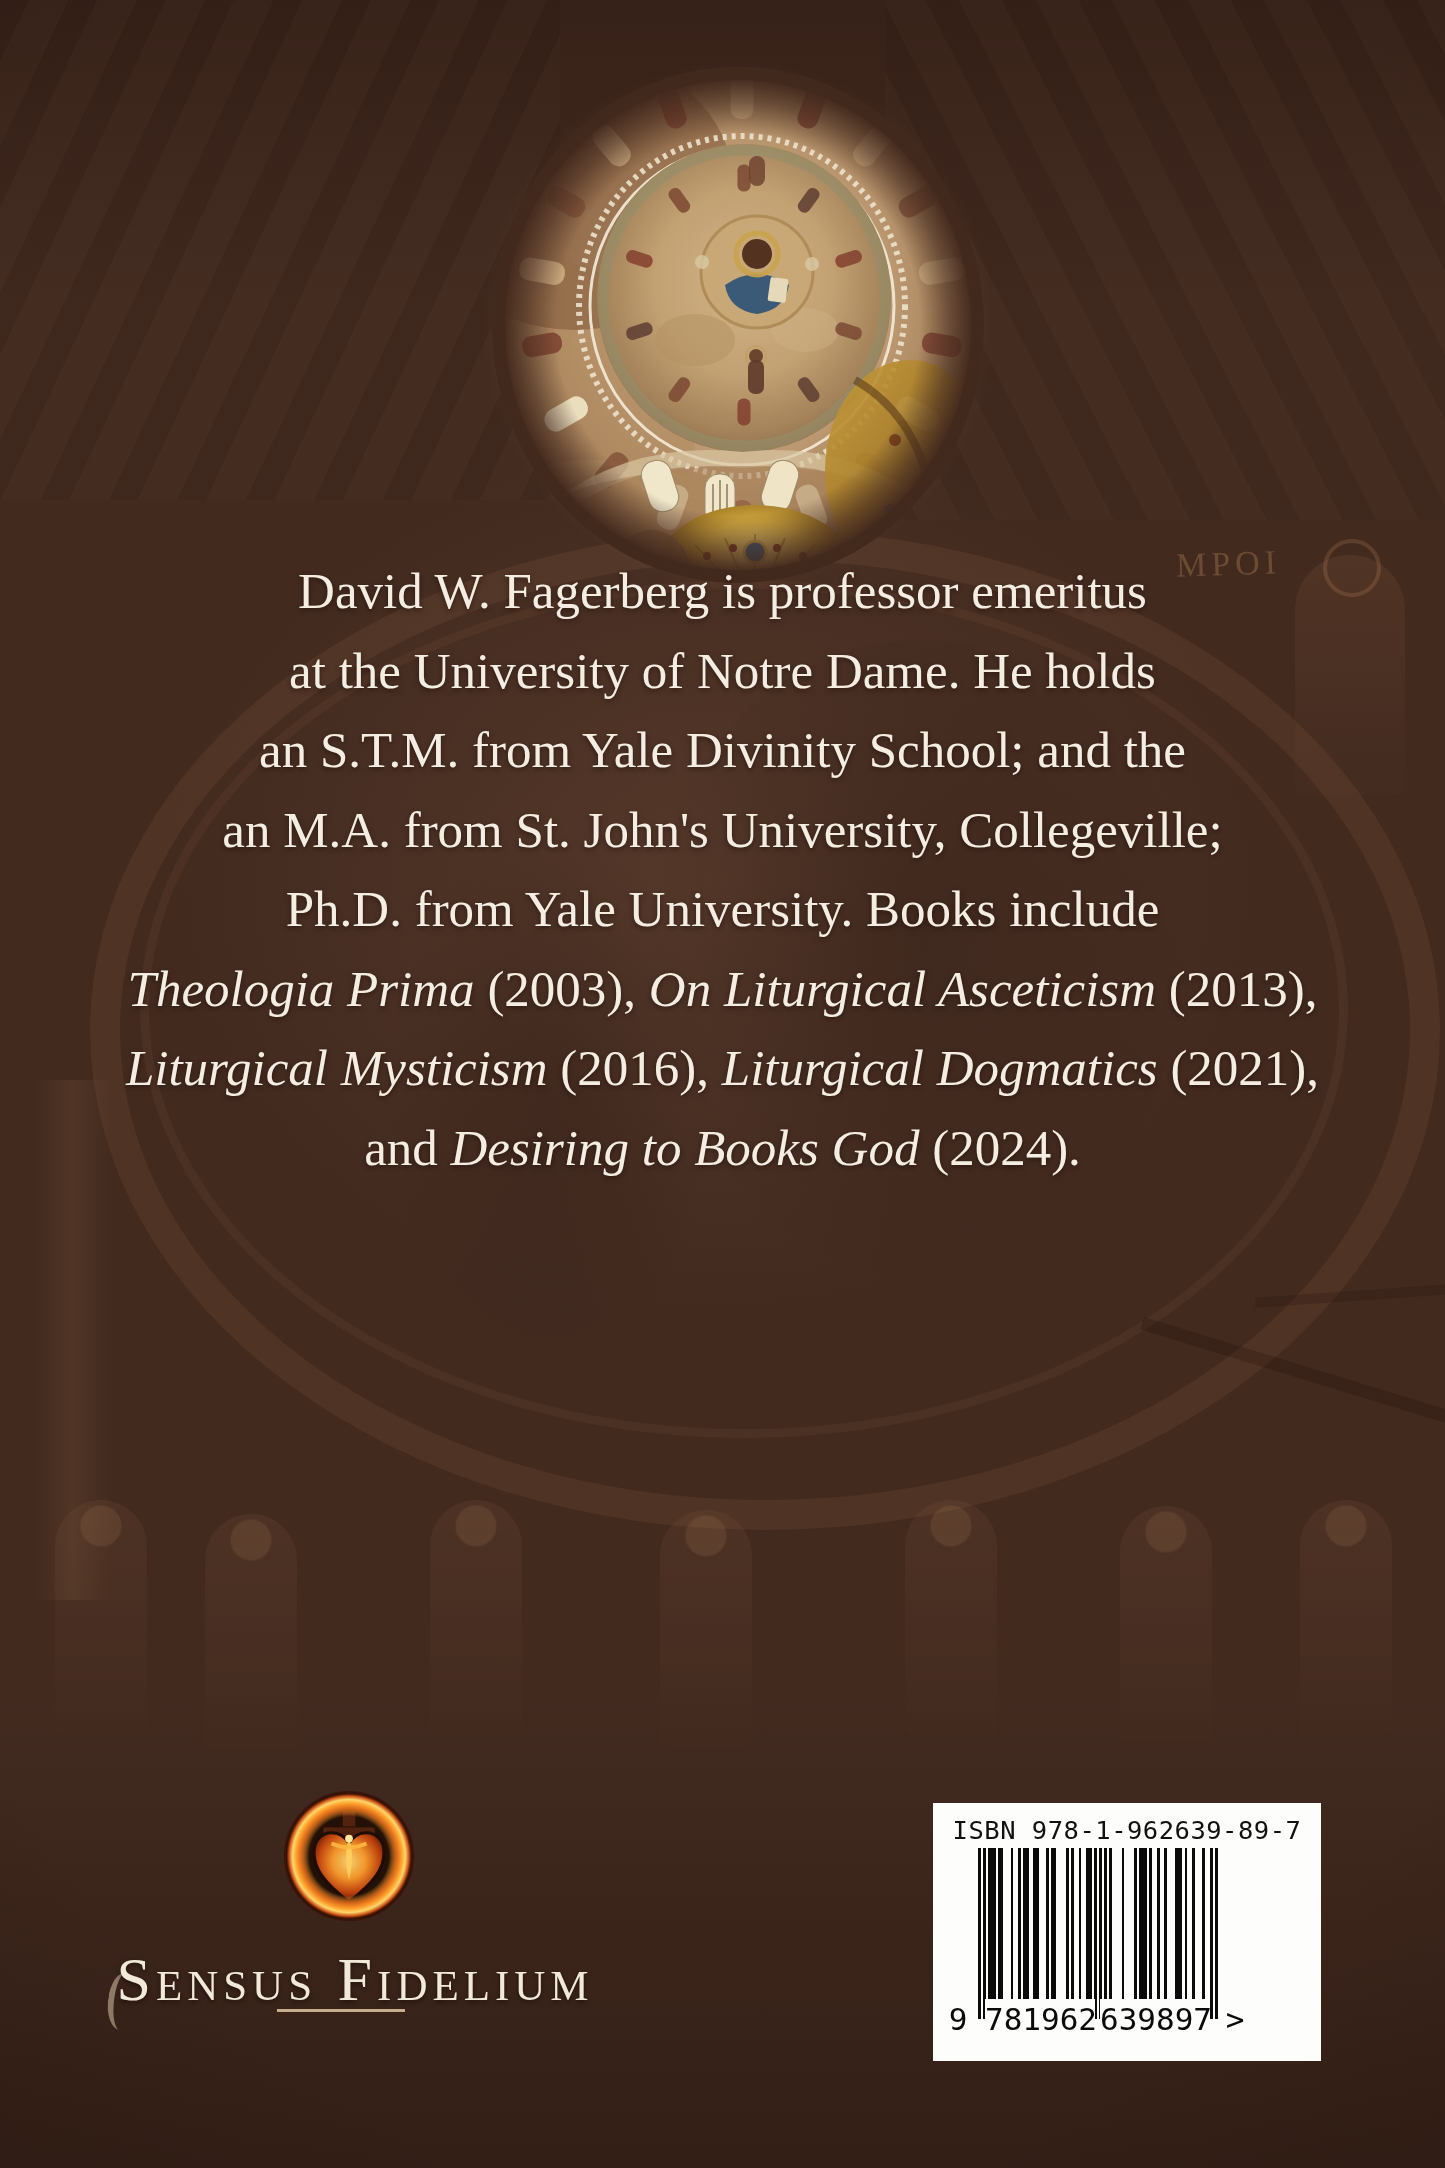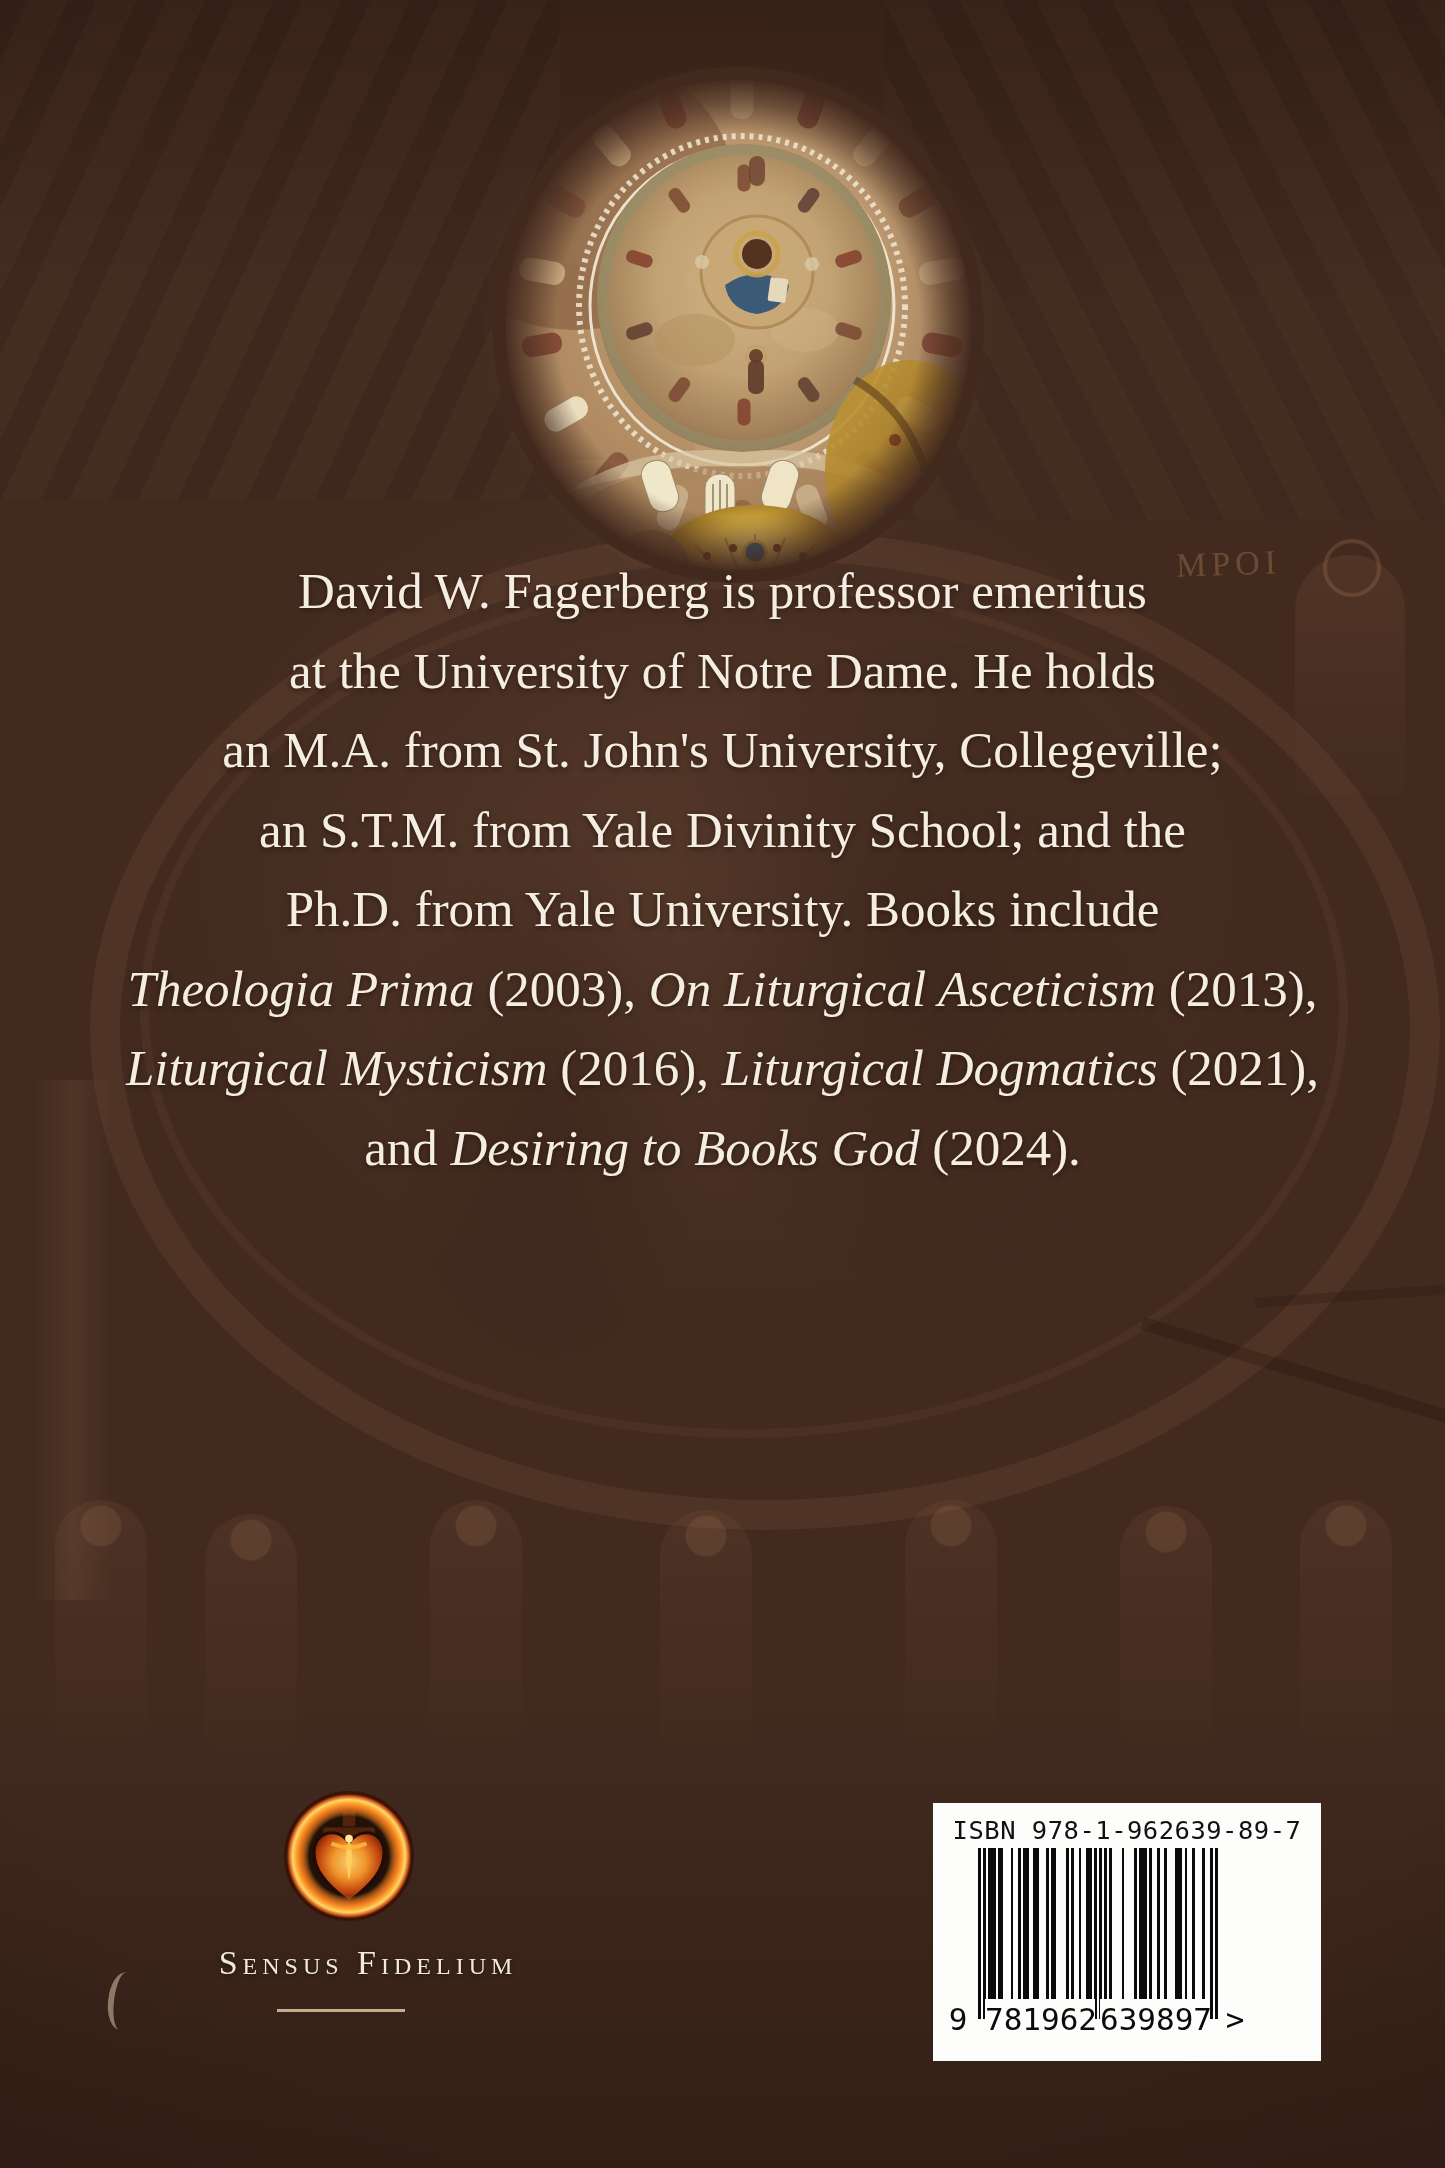--- a/index.html
+++ b/index.html
@@ -43,22 +43,22 @@
   .frieze .fg:nth-child(7){left:1300px;}
   .crescent{position:absolute;left:108px;top:1972px;width:24px;height:58px;border-left:6px solid rgba(228,208,178,0.50);border-radius:50%;transform:rotate(7deg);}
   
   .dome{position:absolute;left:455px;top:40px;}
   
   .bio{position:absolute;left:0;top:552px;width:1445px;text-align:center;color:#f4ede2;
     font-size:51px;line-height:79.5px;text-shadow:0 2px 5px rgba(25,9,4,0.55);}
   .bio .bio-line em{font-style:italic;}
   
   .logo-svg{position:absolute;left:281px;top:1784px;}
-  .pub-name{position:absolute;left:88px;top:1944px;width:560px;text-align:center;
-    font-variant:small-caps;font-size:34px;letter-spacing:5px;color:#f2ead9;text-shadow:0 2px 4px rgba(20,8,4,0.6);}
+  .pub-name{position:absolute;left:75px;top:1944px;width:560px;text-align:center;
+    font-variant:small-caps;font-size:62px;letter-spacing:5px;color:#f2ead9;text-shadow:0 2px 4px rgba(20,8,4,0.6);}
   .pub-rule{position:absolute;left:277px;top:2009px;width:128px;height:3px;background:rgba(222,198,162,0.85);}
   .pub-press{position:absolute;left:155px;top:2008px;width:380px;text-align:center;
     font-variant:small-caps;font-size:43px;letter-spacing:8px;color:#e2a04a;text-shadow:0 2px 4px rgba(20,8,4,0.6);}
   
   .barcode-box{position:absolute;left:933px;top:1803px;width:388px;height:258px;background:#fdfdfb;}
   .isbn-label{position:absolute;left:0;top:12px;width:100%;text-align:center;
     font-family:"DejaVu Sans Mono",monospace;font-size:25.5px;letter-spacing:0.5px;color:#111;}
   .bars{position:absolute;left:45px;top:45px;width:240px;height:172px;}
   .bar{position:absolute;top:0;width:2.7px;height:153px;background:#0b0b0b;}
   .bar.guard{height:171px;}
@@ -220,22 +220,22 @@
       </g>
       <ellipse cx="196" cy="540" rx="42" ry="50" fill="#8a6743" opacity="0.8"></ellipse>
       <ellipse cx="430" cy="550" rx="50" ry="55" fill="#97713f" opacity="0.6"></ellipse>
     </g>
     <ellipse cx="283" cy="285" rx="246" ry="258" fill="url(#gFade)"></ellipse>
   </svg>
 
   <div class="bio" id="bio-lines">
       <div class="bio-line"><span>David W. Fagerberg is professor emeritus</span></div>
       <div class="bio-line"><span>at the University of Notre Dame. He holds</span></div>
+      <div class="bio-line"><span>an S.T.M. from Yale Divinity School; and the</span></div>
       <div class="bio-line"><span>an M.A. from St. John's University, Collegeville;</span></div>
-      <div class="bio-line"><span>an S.T.M. from Yale Divinity School; and the</span></div>
       <div class="bio-line"><span>Ph.D. from Yale University. Books include</span></div>
       <div class="bio-line"><em>Theologia Prima</em><span> (2003), </span><em>On Liturgical Asceticism</em><span> (2013),</span></div>
       <div class="bio-line"><em>Liturgical Mysticism</em><span> (2016), </span><em>Liturgical Dogmatics</em><span> (2021),</span></div>
       <div class="bio-line"><span>and </span><em>Desiring to Books God</em><span> (2024).</span></div>
     </div>
 
   <svg class="logo-svg" width="136" height="148" viewBox="0 0 140 150">
     <defs>
       <radialGradient id="gFire" cx="50%" cy="50%" r="50%">
         <stop offset="0" stop-color="#ff9e2a" stop-opacity="0"></stop>

